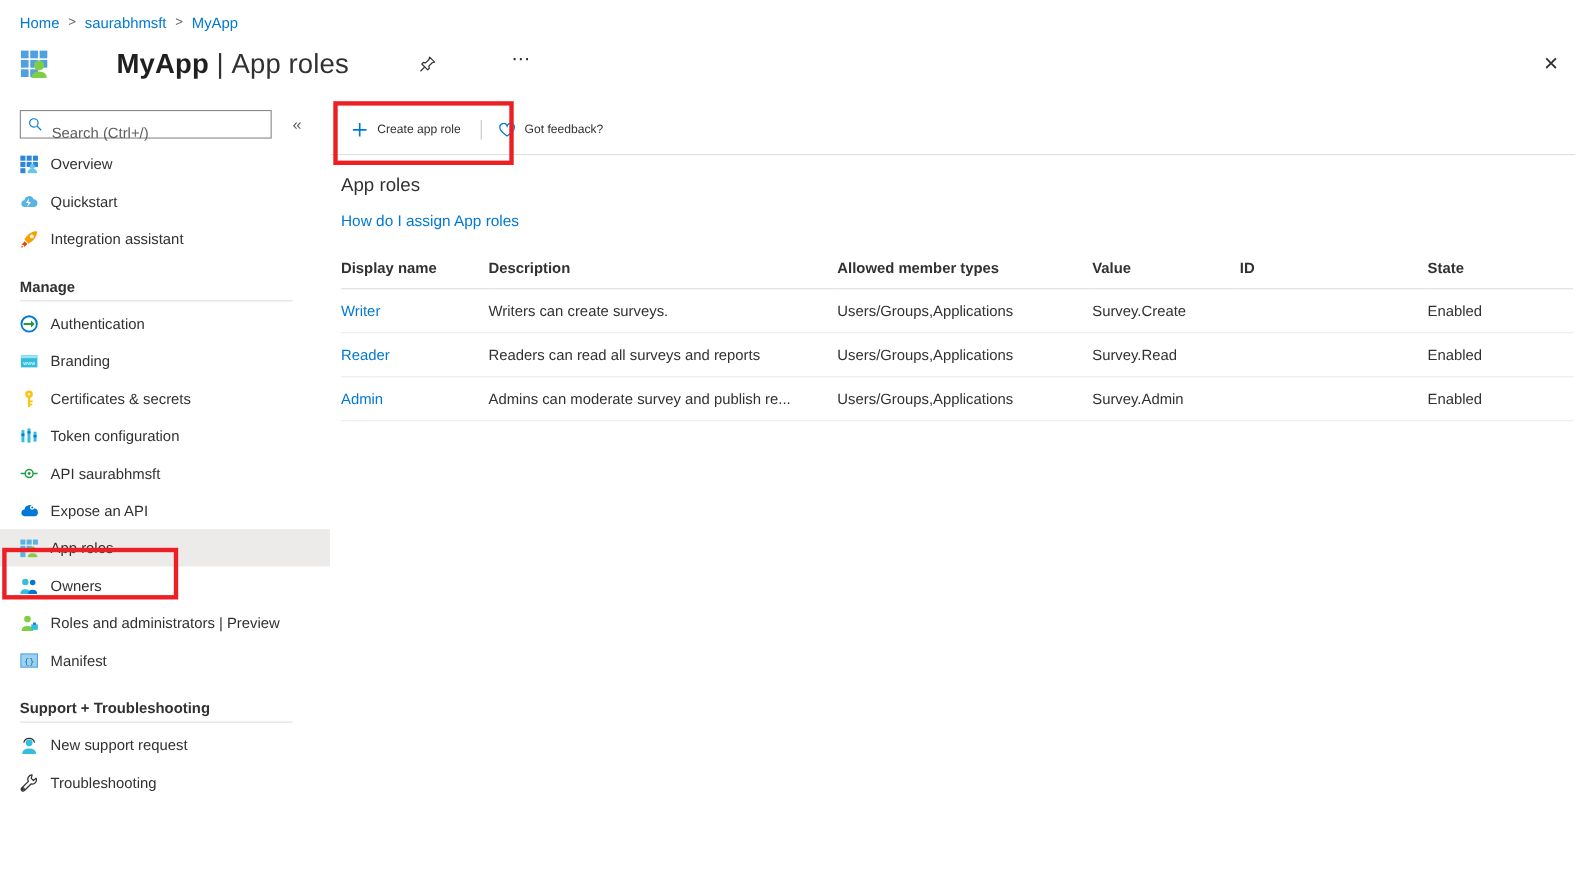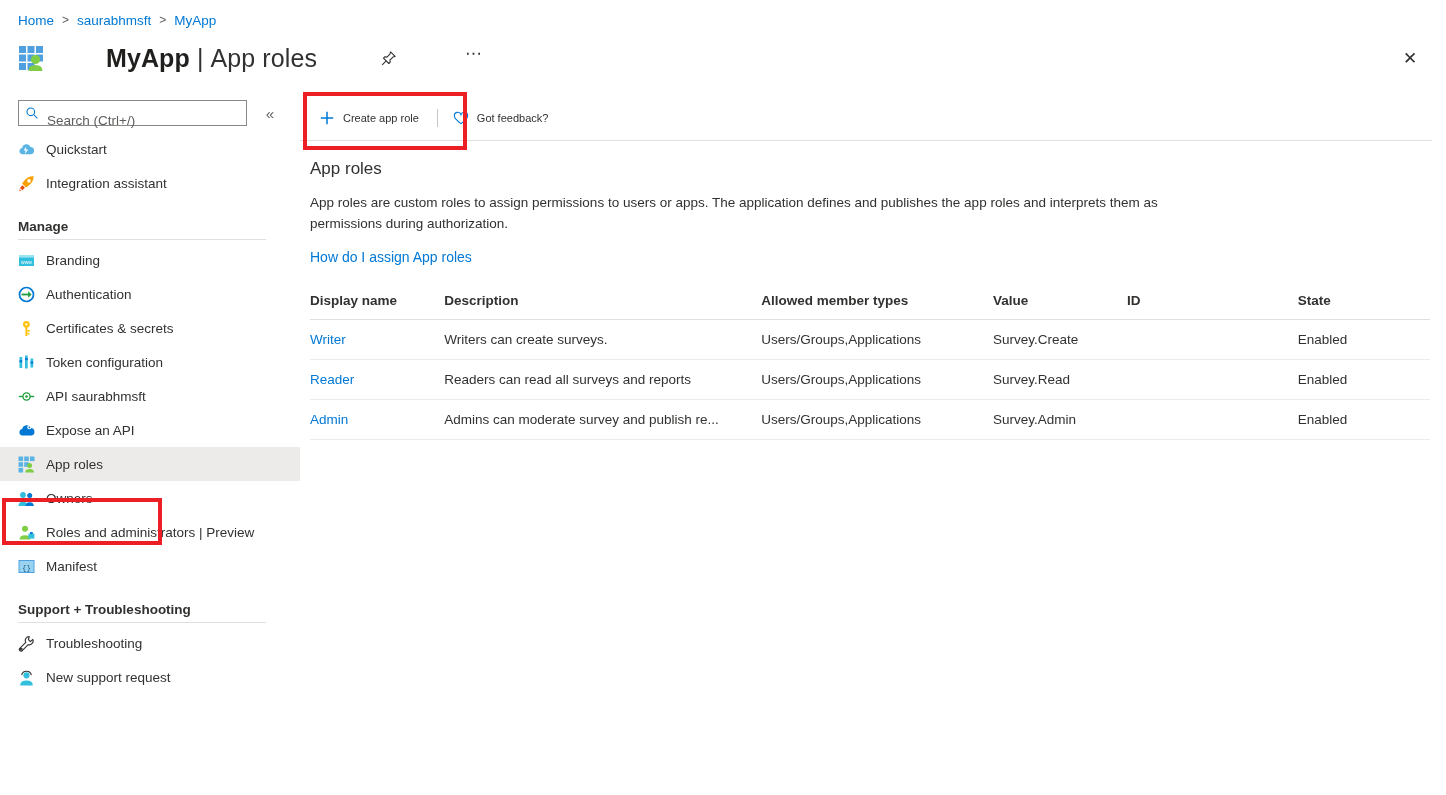--- a/index.html
+++ b/index.html
@@ -347,20 +347,36 @@
       </span>
       <input id="search-input" type="text" placeholder="Search (Ctrl+/)" style="">
     </div>
     <div id="collapse-btn">
       <span>«</span>
     </div>
   </div>
 
   <div class="nav-group">
 
+    <div class="nav-item">
+      <span class="nav-icon">
+        <svg width="17" height="17" viewBox="0 0 17 17" aria-hidden="true">
+          <rect x="0.5" y="0.5" width="4.6" height="4.6" fill="#2b88d8"></rect>
+          <rect x="6.2" y="0.5" width="4.6" height="4.6" fill="#2b88d8"></rect>
+          <rect x="11.9" y="0.5" width="4.6" height="4.6" fill="#2b88d8"></rect>
+          <rect x="0.5" y="6.2" width="4.6" height="4.6" fill="#2b88d8"></rect>
+          <rect x="6.2" y="6.2" width="4.6" height="4.6" fill="#2b88d8"></rect>
+          <rect x="11.9" y="6.2" width="4.6" height="4.6" fill="#2b88d8"></rect>
+          <rect x="0.5" y="11.9" width="4.6" height="4.6" fill="#2b88d8"></rect>
+          <path d="M7 16.5 a4.4 4.4 0 0 1 8.8 0 z" fill="#69c5ec"></path>
+          <circle cx="11.4" cy="10.4" r="2.3" fill="#69c5ec"></circle>
+        </svg>
+      </span>
+      <span>Overview</span>
+    </div>
 
     <div class="nav-item">
       <span class="nav-icon">
         <svg width="17" height="17" viewBox="0 0 17 17" aria-hidden="true">
           <path d="M3.8 13.2 a3.1 3.1 0 0 1 0.4-6.1 a4.3 4.3 0 0 1 8.3-1 a3.6 3.6 0 0 1 0.8 7.1 z" fill="#59b4e4"></path>
           <path d="M8.2 5.4 l-2.6 4.2 h2.2 l-1 3.6 l3.4-4.6 h-2.3 z" fill="#ffffff"></path>
         </svg>
       </span>
       <span>Quickstart</span>
     </div>
@@ -378,37 +394,37 @@
     </div>
   </div>
 
   <div class="nav-group">
     <div class="nav-section-title">Manage</div>
     <div class="nav-divider"></div>
 
     <div class="nav-item">
       <span class="nav-icon">
         <svg width="17" height="17" viewBox="0 0 17 17" aria-hidden="true">
+          <circle cx="8.5" cy="8.5" r="7" fill="none" stroke="#0078d4" stroke-width="1.7"></circle>
+          <path d="M3.5 8.5 h8" stroke="#1e9e3e" stroke-width="1.8"></path>
+          <path d="M10.2 5.3 l3.4 3.2 l-3.4 3.2 z" fill="#1e9e3e"></path>
+        </svg>
+      </span>
+      <span>Authentication</span>
+    </div>
+
+    <div class="nav-item">
+      <span class="nav-icon">
+        <svg width="17" height="17" viewBox="0 0 17 17" aria-hidden="true">
           <rect x="1" y="3" width="15" height="11" fill="#32bedd"></rect>
           <rect x="1" y="3" width="15" height="2.6" fill="#9ae4f2"></rect>
           <text x="8.5" y="12" font-size="5" text-anchor="middle" fill="#ffffff" font-family="Liberation Sans, sans-serif">www</text>
         </svg>
       </span>
       <span>Branding</span>
-    </div>
-
-    <div class="nav-item">
-      <span class="nav-icon">
-        <svg width="17" height="17" viewBox="0 0 17 17" aria-hidden="true">
-          <circle cx="8.5" cy="8.5" r="7" fill="none" stroke="#0078d4" stroke-width="1.7"></circle>
-          <path d="M3.5 8.5 h8" stroke="#1e9e3e" stroke-width="1.8"></path>
-          <path d="M10.2 5.3 l3.4 3.2 l-3.4 3.2 z" fill="#1e9e3e"></path>
-        </svg>
-      </span>
-      <span>Authentication</span>
     </div>
 
     <div class="nav-item">
       <span class="nav-icon">
         <svg width="17" height="17" viewBox="0 0 17 17" aria-hidden="true">
           <circle cx="8.4" cy="4.3" r="3.4" fill="#ffc20e"></circle>
           <circle cx="8.4" cy="4.3" r="1.1" fill="#ffffff"></circle>
           <rect x="7.4" y="7" width="2" height="9" fill="#ffc20e"></rect>
           <rect x="9.4" y="10" width="2.3" height="1.7" fill="#ffc20e"></rect>
           <rect x="9.4" y="13" width="1.9" height="1.6" fill="#ffc20e"></rect>
@@ -506,38 +522,38 @@
     </div>
   </div>
 
   <div class="nav-group">
     <div class="nav-section-title">Support + Troubleshooting</div>
     <div class="nav-divider"></div>
 
     <div class="nav-item">
       <span class="nav-icon">
         <svg width="17" height="17" viewBox="0 0 17 17" aria-hidden="true">
+          <path d="M3.6 6.2 a5 5 0 0 1 9.8 0" fill="none" stroke="#323130" stroke-width="1.1"></path>
+          <circle cx="8.5" cy="6.3" r="3.1" fill="#32bedd"></circle>
+          <path d="M2.2 16.4 q0-5 6.3-5 t6.3 5 z" fill="#32bedd"></path>
+        </svg>
+      </span>
+      <span>New support request</span>
+    </div>
+
+    <div class="nav-item">
+      <span class="nav-icon">
+        <svg width="17" height="17" viewBox="0 0 17 17" aria-hidden="true">
           <g fill="none" stroke="#323130" stroke-width="1.15" stroke-linejoin="round">
             <path d="M11.2 1.5 a3.9 3.9 0 0 0-3.4 5.8 L1.8 13.3 a1.7 1.7 0 0 0 2.4 2.4 l6-6 a3.9 3.9 0 0 0 4.6-5.3 L12.4 6.6 l-2-2 z"></path>
             <circle cx="3.2" cy="14.2" r="0.85"></circle>
           </g>
         </svg>
       </span>
       <span>Troubleshooting</span>
-    </div>
-
-    <div class="nav-item">
-      <span class="nav-icon">
-        <svg width="17" height="17" viewBox="0 0 17 17" aria-hidden="true">
-          <path d="M3.6 6.2 a5 5 0 0 1 9.8 0" fill="none" stroke="#323130" stroke-width="1.1"></path>
-          <circle cx="8.5" cy="6.3" r="3.1" fill="#32bedd"></circle>
-          <path d="M2.2 16.4 q0-5 6.3-5 t6.3 5 z" fill="#32bedd"></path>
-        </svg>
-      </span>
-      <span>New support request</span>
     </div>
   </div>
 </div>
 
 <div id="main">
 
   <div id="command-bar">
     <div class="cmd-btn">
       <span class="cmd-icon">
         <svg width="16" height="16" viewBox="0 0 16 16" aria-hidden="true">
@@ -553,21 +569,20 @@
         <svg width="16" height="16" viewBox="0 0 16 16" aria-hidden="true">
           <path d="M8 13.6 C4 10.8 1.4 8.9 1.4 6.1 A3.4 3.4 0 0 1 8 4.6 A3.4 3.4 0 0 1 14.6 6.1 C14.6 8.9 12 10.8 8 13.6 Z" fill="none" stroke="#0078d4" stroke-width="1.15"></path>
         </svg>
       </span>
       <span>Got feedback?</span>
     </div>
   </div>
 
   <div id="content-body">
     <div id="section-heading">App roles</div>
-    <div id="section-desc">App roles are custom roles to assign permissions to users or apps. The application defines and publishes the app roles and interprets them as permissions during authorization.</div>
     <span id="assign-link">How do I assign App roles</span>
 
     <table id="roles-table">
       <thead>
         <tr>
           <th class="col-name">Display name</th>
           <th class="col-desc">Description</th>
           <th class="col-types">Allowed member types</th>
           <th class="col-value">Value</th>
           <th class="col-id">ID</th>

